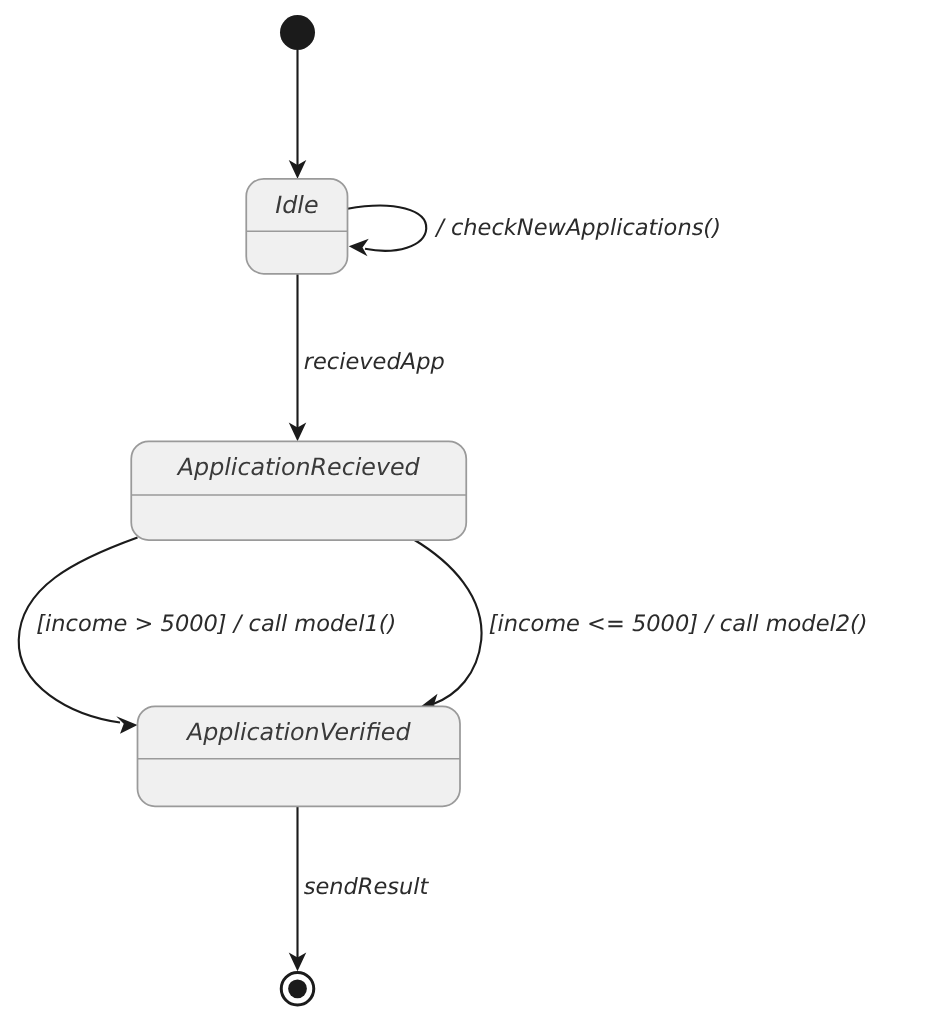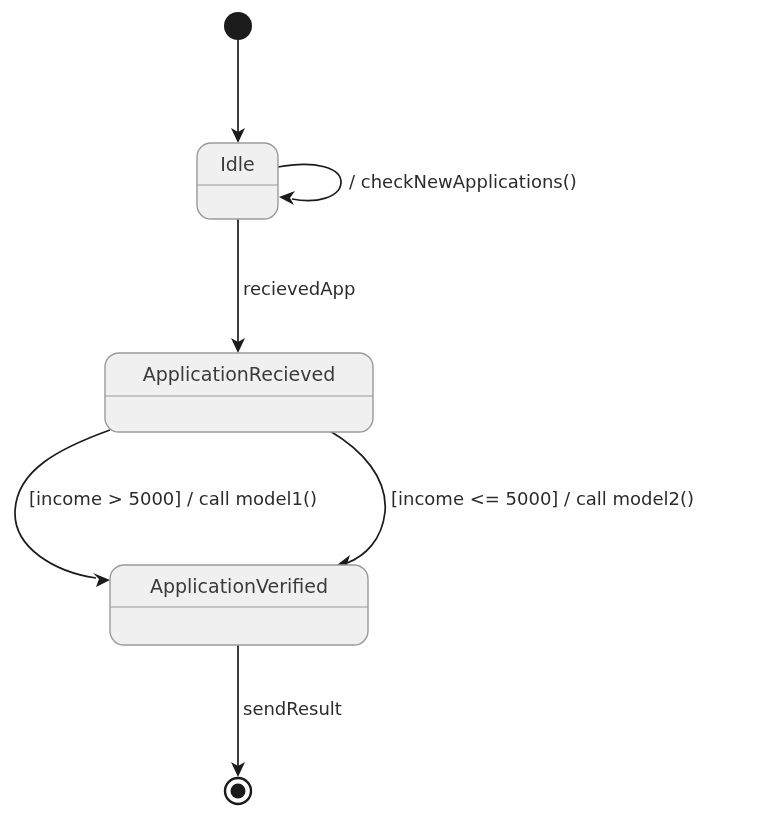--- a/index.html
+++ b/index.html
@@ -10,20 +10,21 @@
   }
   body {
     font-family: "DejaVu Sans", sans-serif;
   }
   #canvas {
     position: relative;
     width: 757px;
     height: 817px;
     background: #ffffff;
     overflow: hidden;
+    font-style: italic;
   }
   #diagram-svg {
     position: absolute;
     top: 0;
     left: 0;
     width: 757px;
     height: 817px;
   }
   .state-box-rect {
     fill: #F0F0F0;

